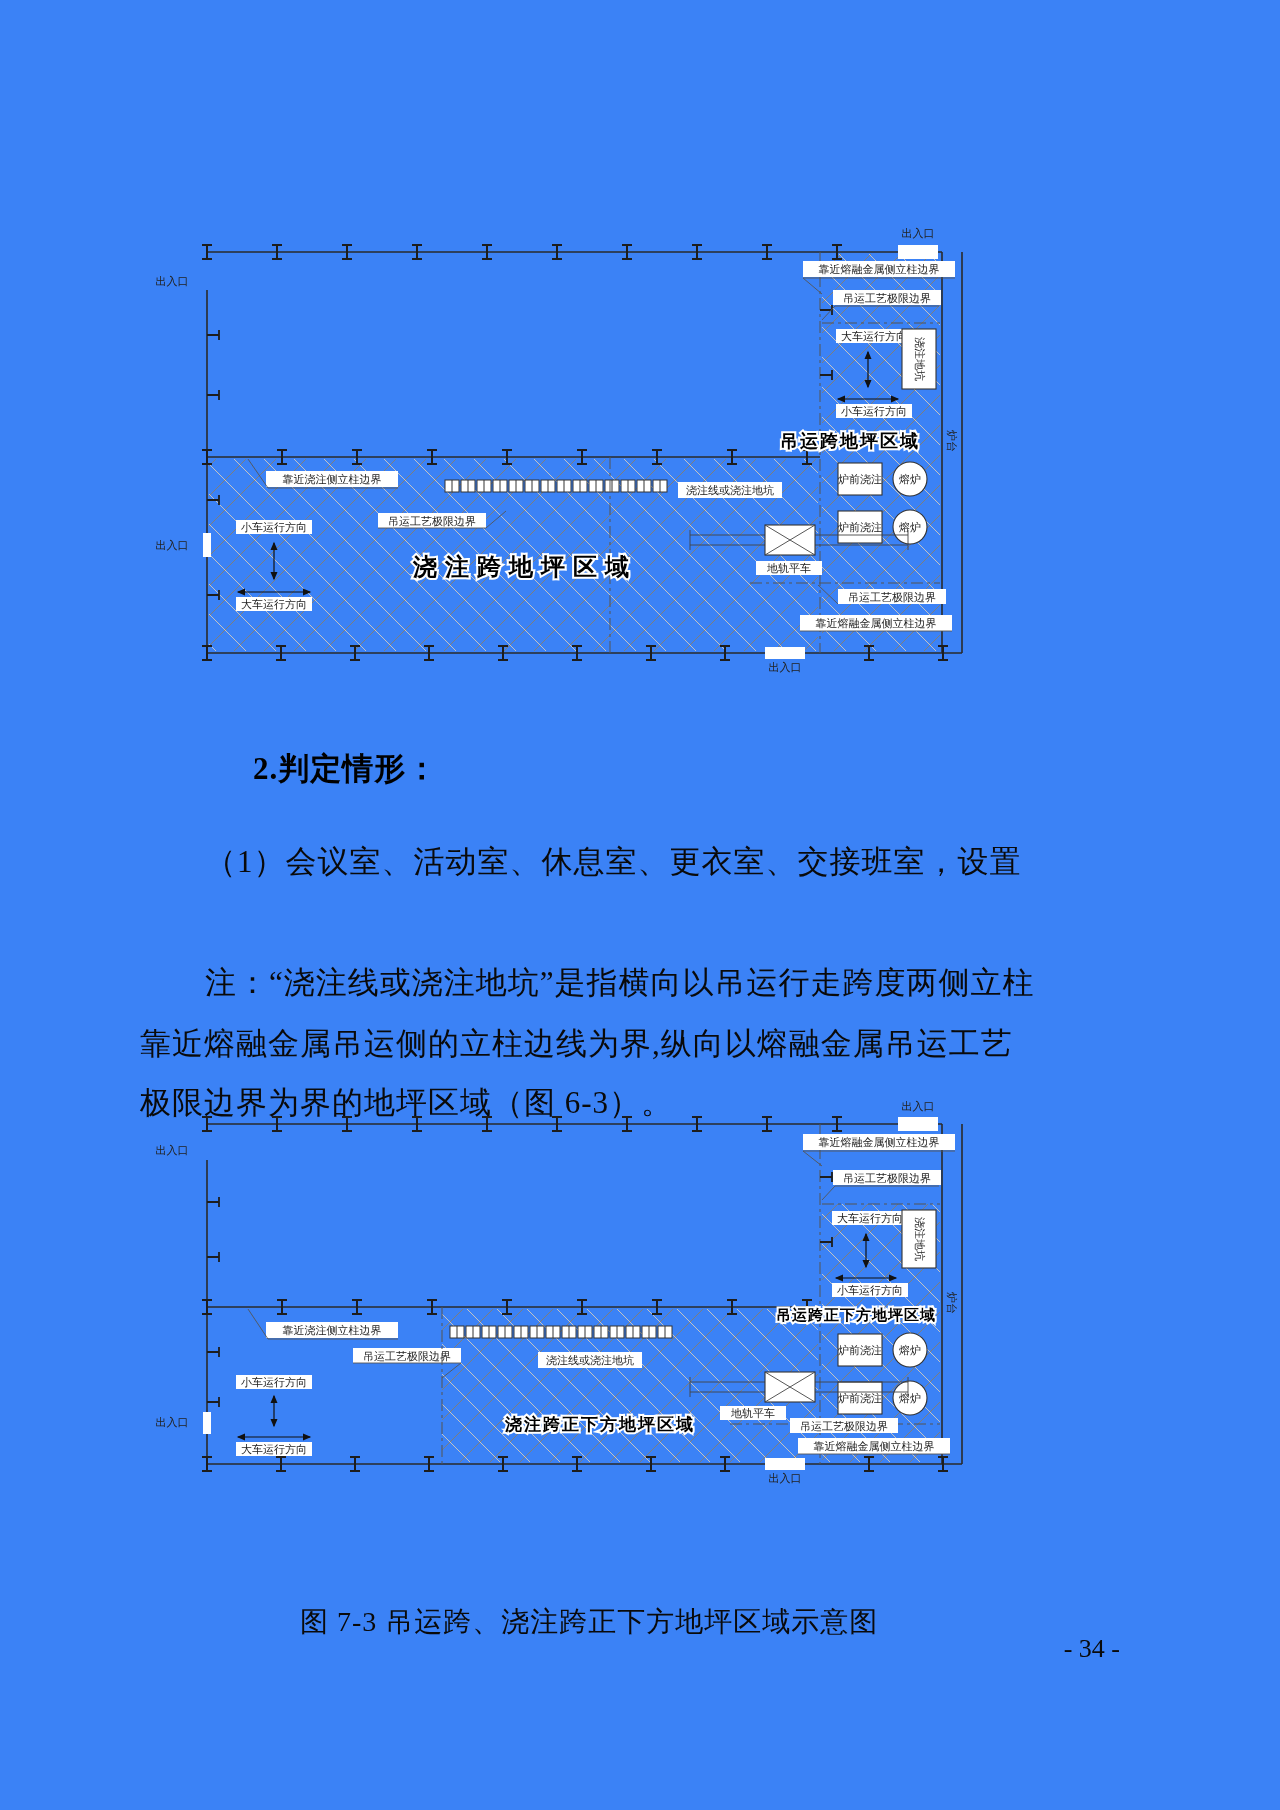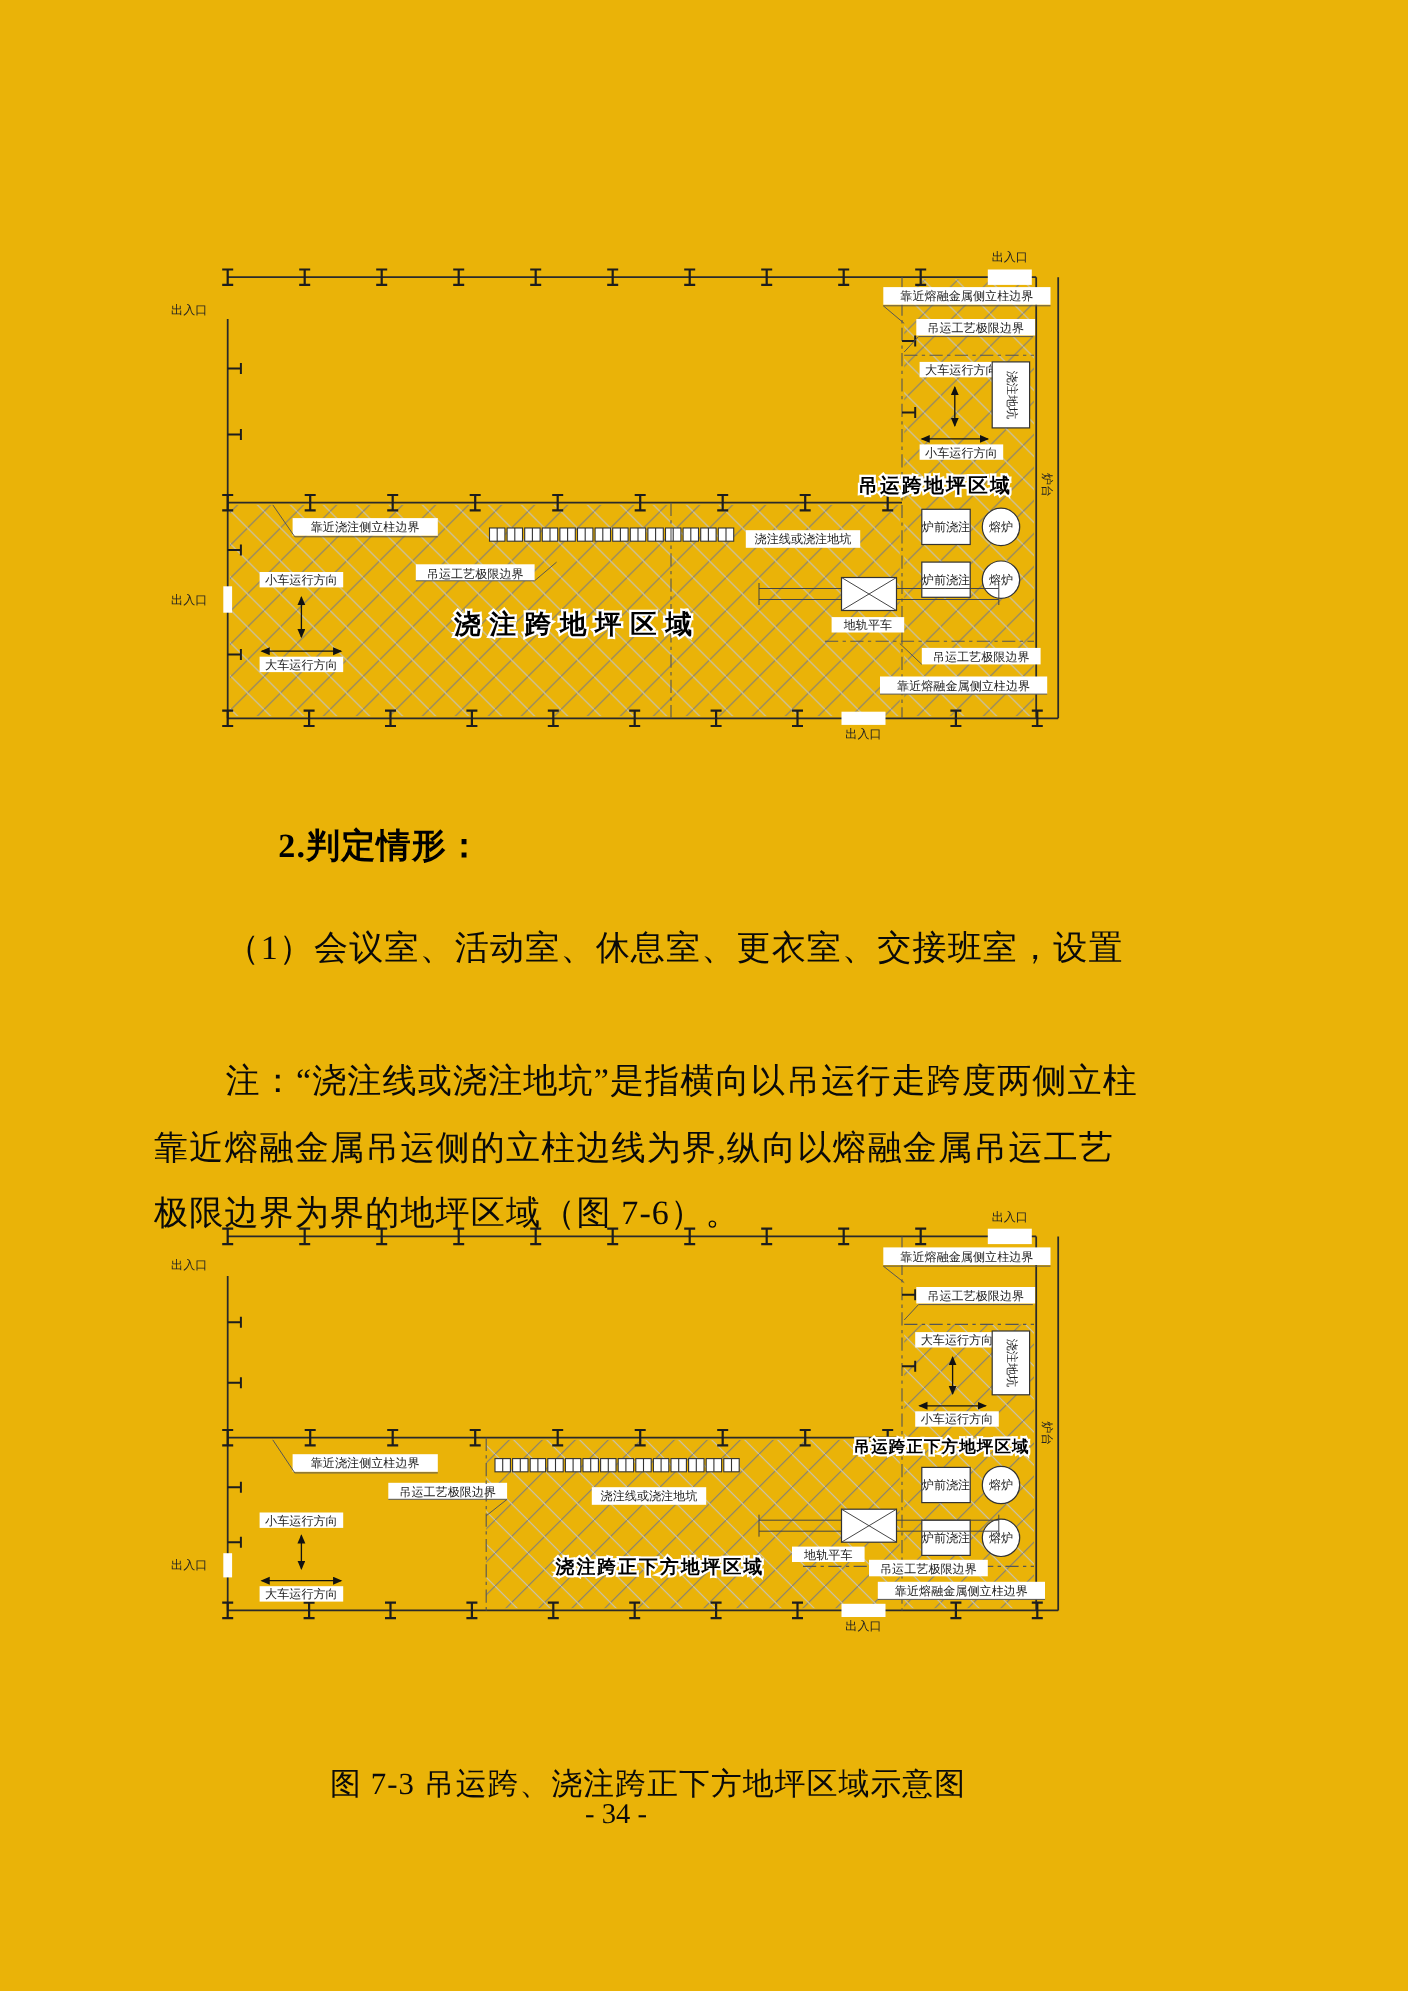--- a/index.html
+++ b/index.html
@@ -1,16 +1,16 @@
 <!DOCTYPE html>
 <html><head>
 <meta charset="utf-8">
 <style>
   html,body{margin:0;padding:0;background:#fff;}
-  #page{position:relative;width:1280px;height:1810px;background:#eab308;overflow:hidden;
+  #page{position:relative;width:1280px;height:1810px;background:#3b82f6;overflow:hidden;
         font-family:"Liberation Serif",serif;color:#111;}
   .abs{position:absolute;}
   .bodyline{font-size:31px;letter-spacing:1px;white-space:nowrap;color:#0a0a0a;margin-top:38px;}
   .caption{font-size:28px;letter-spacing:1px;white-space:nowrap;color:#0a0a0a;}
   .heading{font-size:31px;font-weight:bold;letter-spacing:1px;color:#000;margin-left:48px;}
   .pagenum{font-size:26px;color:#0a0a0a;}
   svg text{font-family:"Liberation Serif",serif;fill:#222;}
   .lbl{font-size:11px;text-anchor:middle;}
   .lblbg{fill:#ffffff;}
   .big{font-weight:bold;fill:#000;text-anchor:middle;paint-order:stroke;stroke:#ffffff;stroke-width:4px;}
@@ -186,21 +186,21 @@
     <rect class="lblbg" x="650" y="420" width="152" height="16"></rect>
     <text class="lbl" x="726" y="432">靠近熔融金属侧立柱边界</text>
     <line x1="650" y1="436" x2="802" y2="436" class="ldr"></line>
   </svg>
 
 
   <div class="abs heading" style="left:205px;top:748px;">2.判定情形：</div>
   <div class="abs bodyline" style="left:205px;top:803px;">（1）会议室、活动室、休息室、更衣室、交接班室，设置</div>
   <div class="abs bodyline" style="left:205px;top:924px;">注：“浇注线或浇注地坑”是指横向以吊运行走跨度两侧立柱</div>
   <div class="abs bodyline" style="left:140px;top:985px;">靠近熔融金属吊运侧的立柱边线为界,纵向以熔融金属吊运工艺</div>
-  <div class="abs bodyline" style="left:140px;top:1044px;">极限边界为界的地坪区域（图 7-6）。</div>
+  <div class="abs bodyline" style="left:140px;top:1044px;">极限边界为界的地坪区域（图 6-3）。</div>
 
   <svg class="abs" style="left:150px;top:1082px;" width="820" height="420" viewBox="0 0 820 420">
 
     <rect x="292" y="227" width="376" height="153" fill="url(#hatch)"></rect>
     <rect x="672" y="122" width="118" height="258" fill="url(#hatch)"></rect>
 
     <line x1="57" y1="42" x2="792" y2="42" class="wall"></line>
     <line x1="57" y1="382" x2="812" y2="382" class="wall"></line>
     <line x1="57" y1="78" x2="57" y2="382" class="wall"></line>
     <line x1="57" y1="225" x2="670" y2="225" class="wall"></line>
@@ -329,15 +329,15 @@
     <line x1="580" y1="342" x2="790" y2="342" class="dashdot"></line>
     <rect class="lblbg" x="640" y="336" width="108" height="15"></rect>
     <text class="lbl" x="694" y="348">吊运工艺极限边界</text>
     <rect class="lblbg" x="648" y="356" width="152" height="16"></rect>
     <text class="lbl" x="724" y="368">靠近熔融金属侧立柱边界</text>
     <line x1="648" y1="372" x2="800" y2="372" class="ldr"></line>
   </svg>
 
   <div class="abs caption" style="left:300px;top:1603px;">图 7-3 吊运跨、浇注跨正下方地坪区域示意图</div>
 
-  <div class="abs pagenum" style="left:0px;top:1634px;width:1120px;text-align:center;">- 34 -</div>
+  <div class="abs pagenum" style="left:0px;top:1634px;width:1120px;text-align:right;">- 34 -</div>
 
 </div>
 
 </body></html>

